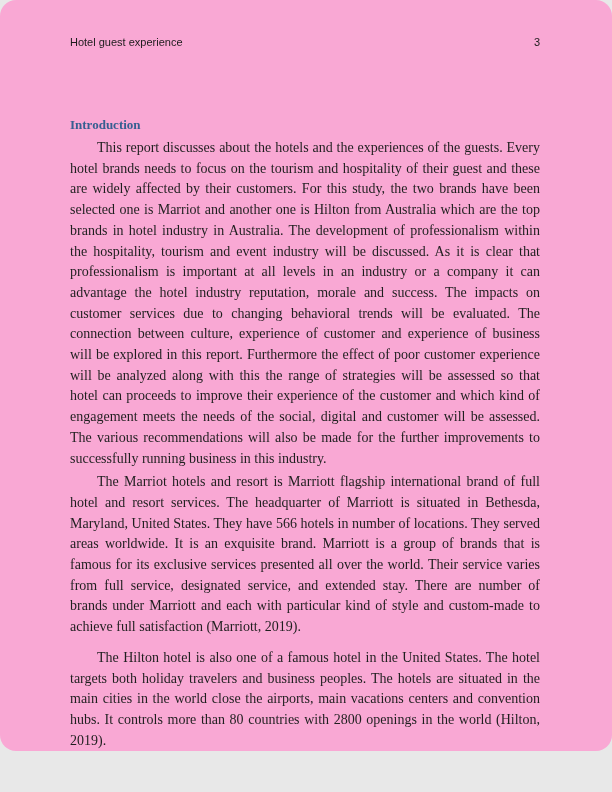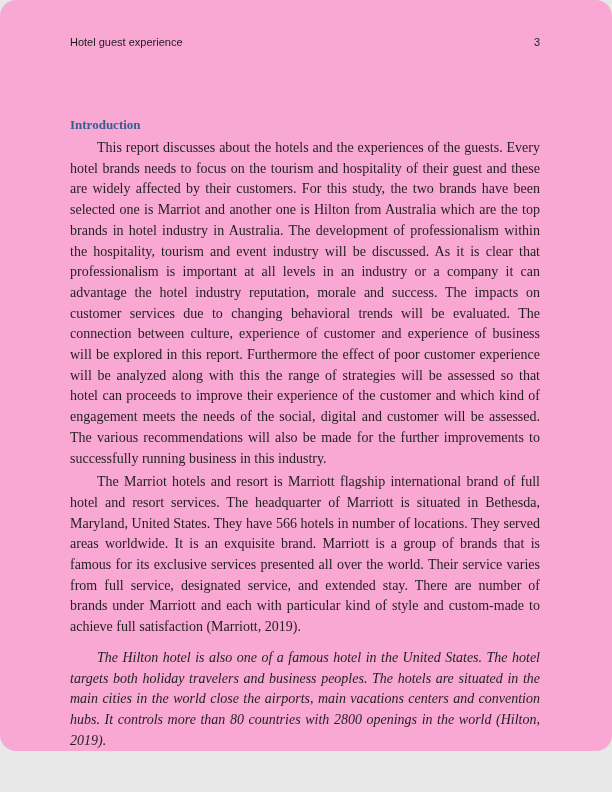--- a/index.html
+++ b/index.html
@@ -49,21 +49,20 @@
   .body-para {
     margin: 3px 0 0 0;
     font-size: 14px;
     line-height: 20.7px;
     text-align: justify;
     text-indent: 27px;
     color: #1f1f1f;
   }
   .body-para.spaced {
     margin-top: 10px;
-    font-style: italic;
   }
 </style>
 </head>
 <body>
 
 <div class="page">
   <div class="header">
     <span>Hotel guest experience</span>
     <span>3</span>
   </div>

